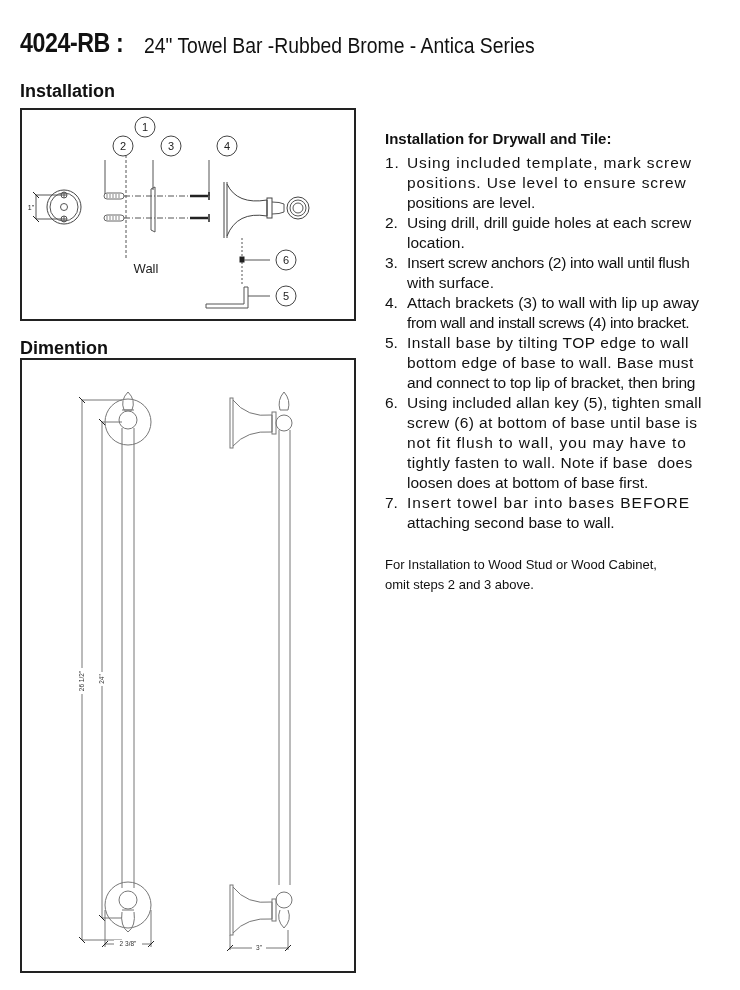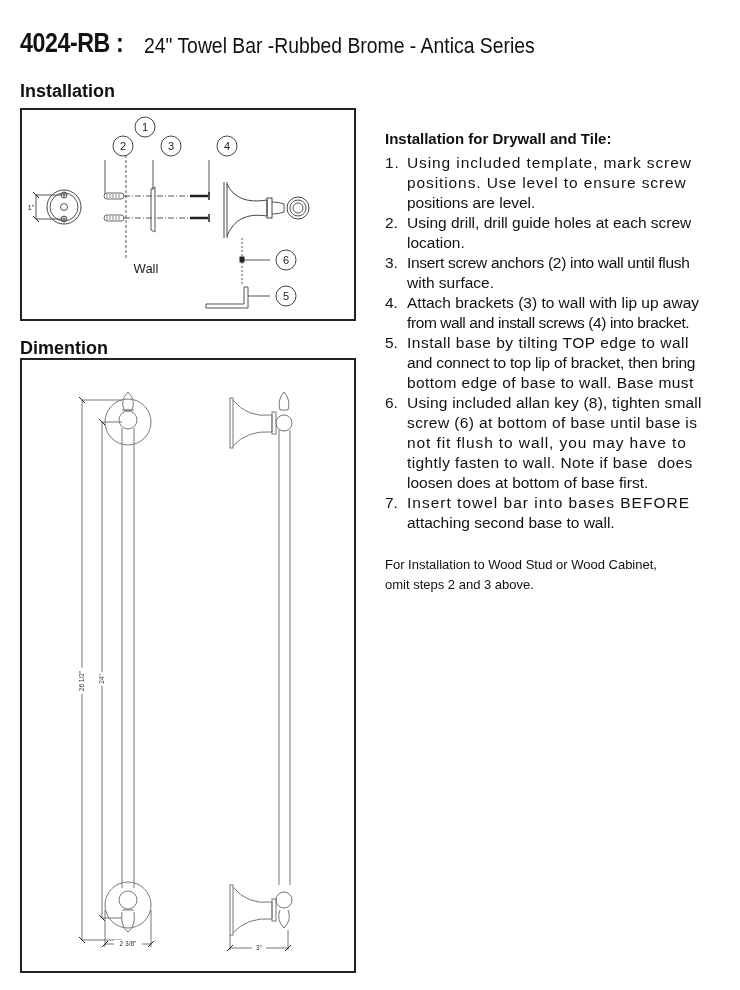--- a/index.html
+++ b/index.html
@@ -192,26 +192,26 @@
       <div>with surface.</div>
     </li>
     <li>
       <span class="num">4.</span>
       <div>Attach brackets (3) to wall with lip up away</div>
       <div style="letter-spacing:-0.4px">from wall and install screws (4) into bracket.</div>
     </li>
     <li>
       <span class="num">5.</span>
       <div style="letter-spacing:0.5px">Install base by tilting TOP edge to wall</div>
+      <div style="letter-spacing:0.4px">bottom edge of base to wall. Base must</div>
       <div style="letter-spacing:-0.2px">and connect to top lip of bracket, then bring</div>
-      <div style="letter-spacing:0.4px">bottom edge of base to wall. Base must</div>
     </li>
     <li>
       <span class="num">6.</span>
-      <div style="letter-spacing:0.2px">Using included allan key (8), tighten small</div>
+      <div style="letter-spacing:0.2px">Using included allan key (5), tighten small</div>
       <div style="letter-spacing:0.4px">screw (6) at bottom of base until base is</div>
       <div style="letter-spacing:0.9px">not fit flush to wall, you may have to</div>
       <div style="letter-spacing:0.4px; white-space:pre">tightly fasten to wall. Note if base  does</div>
       <div>loosen does at bottom of base first.</div>
     </li>
     <li>
       <span class="num">7.</span>
       <div style="letter-spacing:1px">Insert towel bar into bases BEFORE</div>
       <div>attaching second base to wall.</div>
     </li>

